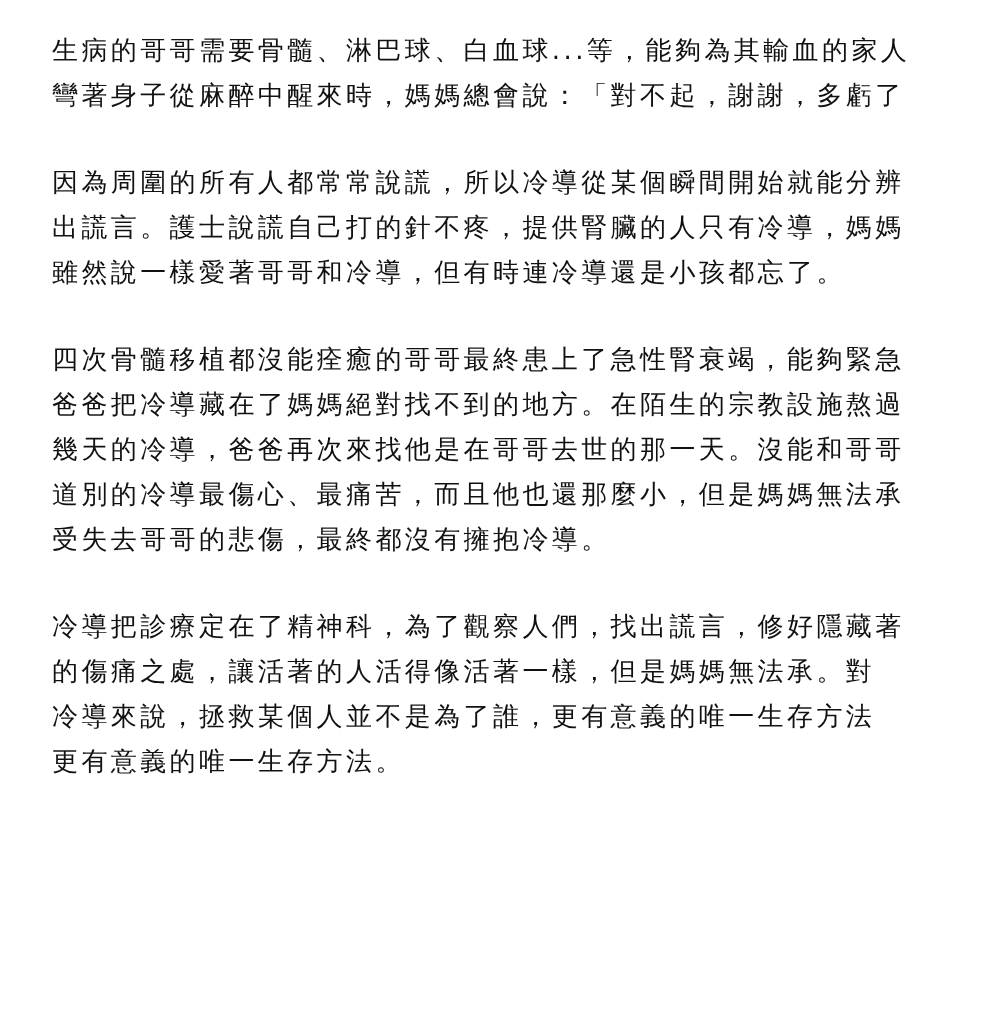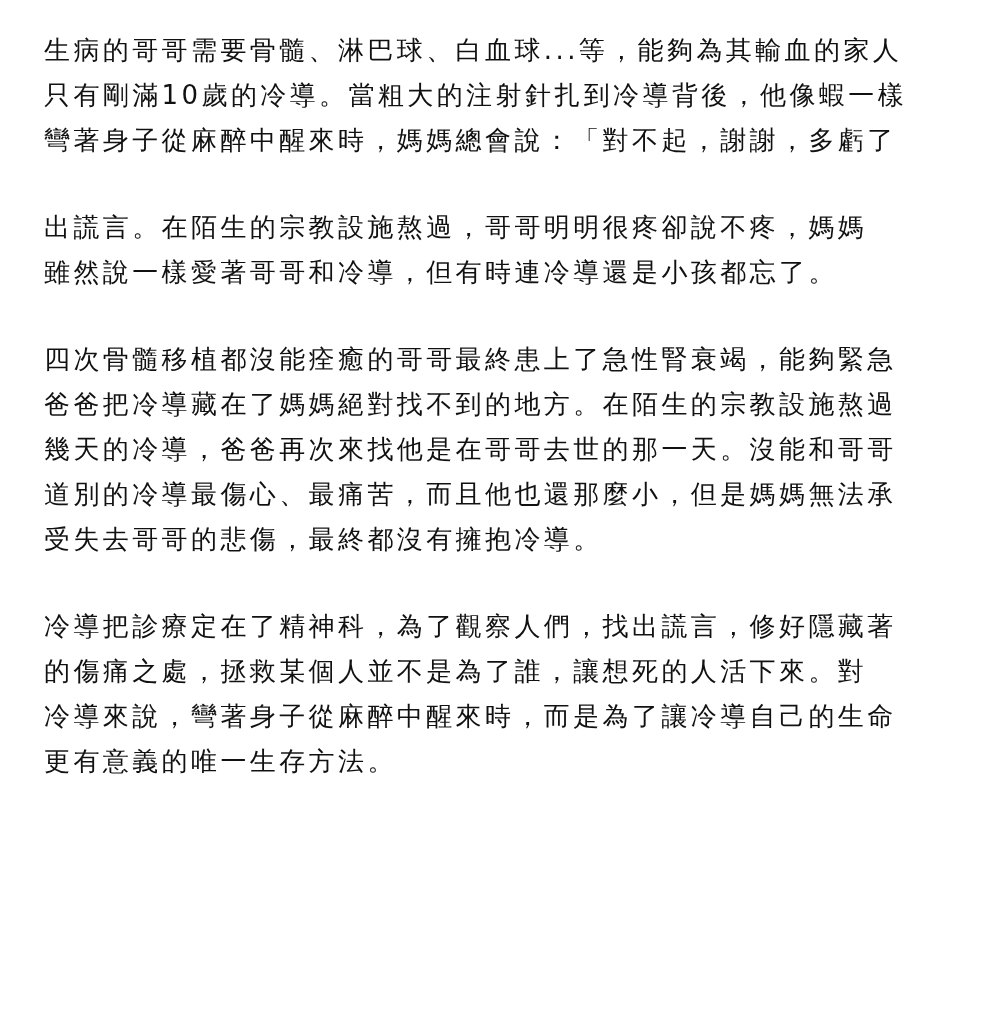--- a/index.html
+++ b/index.html
@@ -15,54 +15,54 @@
       font-family: "DejaVu Sans", "Liberation Sans", sans-serif;
       color: #111111;
     }
     .doc {
       position: absolute;
       left: 40px;
       top: 28px;
       width: 930px;
     }
     .para {
-      margin: 0 0 42px 4px;
+      margin: 0 0 42px 12px;
     }
     .line {
       display: block;
       font-size: 26px;
       line-height: 45px;
       letter-spacing: 3.4px;
       white-space: nowrap;
     }
   </style>
 </head>
 <body>
 
 <div class="doc">
 
   <p class="para">
     <span class="line">生病的哥哥需要骨髓、淋巴球、白血球...等，能夠為其輸血的家人</span>
-    <span class="line">只有剛滿10歲的冷導。當粗大的注射針扎到冷導背後，他像蝦一樣</span>
     <span class="line">彎著身子從麻醉中醒來時，媽媽總會說：「對不起，謝謝，多虧了</span>
   </p>
 
   <p class="para">
-    <span class="line">出謊言。在陌生的宗教設施熬過，哥哥明明很疼卻說不疼，媽媽</span>
+    <span class="line">因為周圍的所有人都常常說謊，所以冷導從某個瞬間開始就能分辨</span>
+    <span class="line">出謊言。護士說謊自己打的針不疼，提供腎臟的人只有冷導，媽媽</span>
     <span class="line">雖然說一樣愛著哥哥和冷導，但有時連冷導還是小孩都忘了。</span>
   </p>
 
   <p class="para">
     <span class="line">四次骨髓移植都沒能痊癒的哥哥最終患上了急性腎衰竭，能夠緊急</span>
     <span class="line">爸爸把冷導藏在了媽媽絕對找不到的地方。在陌生的宗教設施熬過</span>
     <span class="line">幾天的冷導，爸爸再次來找他是在哥哥去世的那一天。沒能和哥哥</span>
     <span class="line">道別的冷導最傷心、最痛苦，而且他也還那麼小，但是媽媽無法承</span>
     <span class="line">受失去哥哥的悲傷，最終都沒有擁抱冷導。</span>
   </p>
 
   <p class="para">
     <span class="line">冷導把診療定在了精神科，為了觀察人們，找出謊言，修好隱藏著</span>
-    <span class="line">的傷痛之處，拯救某個人並不是為了誰，讓想死的人活下來。對</span>
-    <span class="line">冷導來說，彎著身子從麻醉中醒來時，而是為了讓冷導自己的生命</span>
+    <span class="line">的傷痛之處，讓活著的人活得像活著一樣，但是媽媽無法承。對</span>
+    <span class="line">冷導來說，拯救某個人並不是為了誰，更有意義的唯一生存方法</span>
     <span class="line">更有意義的唯一生存方法。</span>
   </p>
 
 </div>
 
 </body></html>

